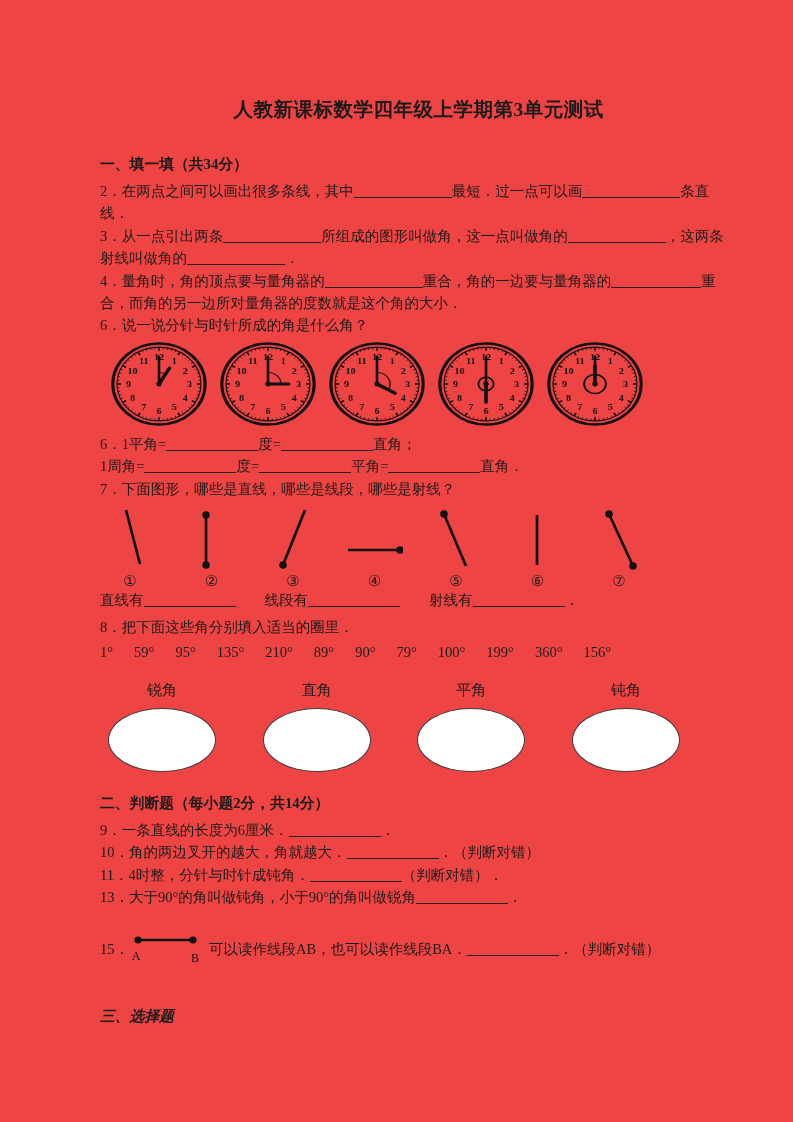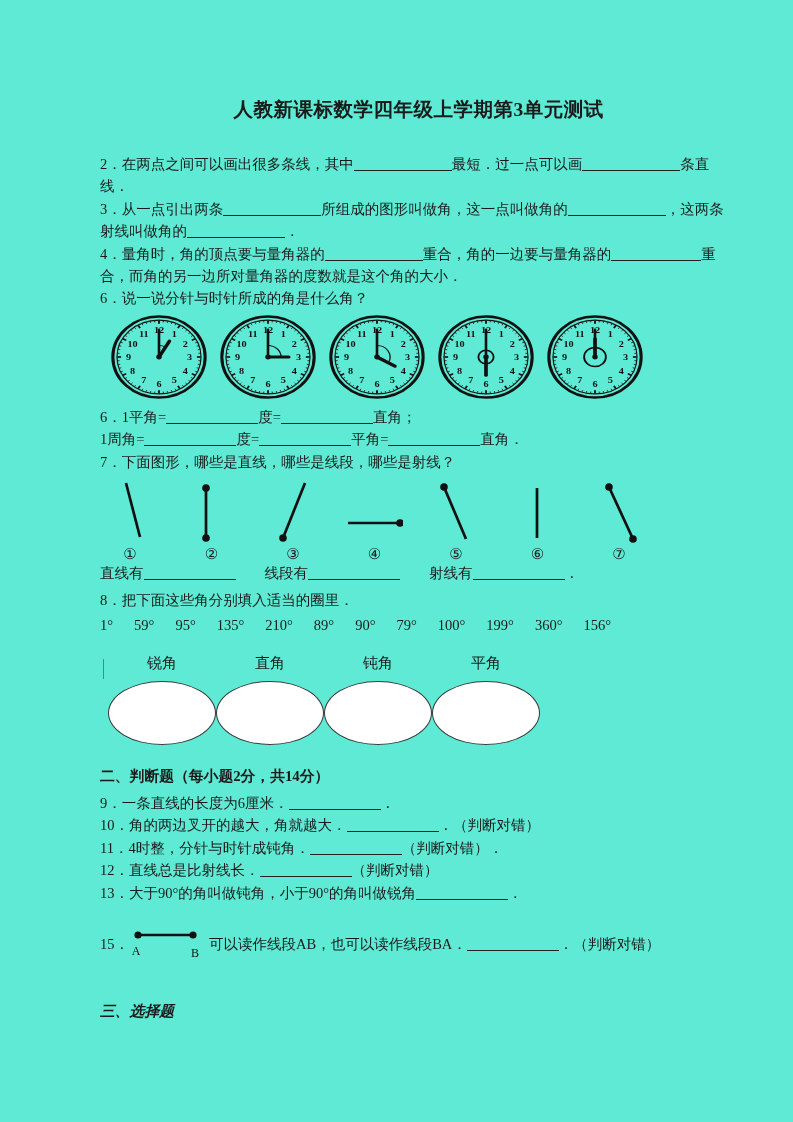--- a/index.html
+++ b/index.html
@@ -1,21 +1,21 @@
 <!DOCTYPE html>
 <html><head>
 <meta charset="utf-8">
 <style>
   html,body{margin:0;padding:0;background:#ffffff;}
   .page{
     position:relative;
     width:793px;height:1122px;
     box-sizing:border-box;
     padding:96px 56px 0 100px;
-    background:#5eead4;
+    background:#ef4444;
     font-family:"Liberation Serif","DejaVu Serif",serif;
     color:#1a1a1a;
     font-size:14.5px;
     overflow:hidden;
   }
   .title{
     text-align:center;
     font-size:19.5px;
     font-weight:bold;
     margin:0 0 30px 0;
@@ -53,21 +53,21 @@
     margin-top:3px;
   }
   .angles-row{
     display:flex;
     gap:21px;
     margin:5px 0 0 0;
     font-size:14.5px;
   }
   .cats-row{
     display:flex;
-    justify-content:flex-start;
+    justify-content:space-between;
     width:572px;
     margin:20px 0 0 8px;
   }
   .cat-box{display:flex;flex-direction:column;align-items:center;}
   .cat-label{font-size:15px;margin-bottom:8px;}
   .cat-ellipse{
     width:106px;height:62px;
     border:1.3px solid #3a3a3a;
     border-radius:50%;
     background:#fff;
@@ -83,20 +83,21 @@
   }
   svg text{font-family:"Liberation Serif","DejaVu Serif",serif;}
 </style>
 </head>
 <body>
 
 <div class="page">
 
   <h1 class="title">人教新课标数学四年级上学期第3单元测试</h1>
 
+  <div class="sec-heading">一、填一填（共34分）</div>
 
   <p class="q"><span>2．在两点之间可以画出很多条线，其中</span><span class="blank" style="width: 98px;"></span><span>最短．过一点可以画</span><span class="blank" style="width: 98px;"></span><span>条直线．</span></p>
   <p class="q"><span>3．从一点引出两条</span><span class="blank" style="width: 98px;"></span><span>所组成的图形叫做角，这一点叫做角的</span><span class="blank" style="width: 98px;"></span><span>，这两条射线叫做角的</span><span class="blank" style="width: 98px;"></span><span>．</span></p>
   <p class="q"><span>4．量角时，角的顶点要与量角器的</span><span class="blank" style="width: 98px;"></span><span>重合，角的一边要与量角器的</span><span class="blank" style="width: 90px;"></span><span>重合，而角的另一边所对量角器的度数就是这个角的大小．</span></p>
   <p class="q"><span>6．说一说分针与时针所成的角是什么角？</span></p>
 
   <div class="clocks-row" id="clocks">
       <div title="1:00"><svg viewBox="0 0 90 90" width="98" height="86" preserveAspectRatio="none">
           <circle cx="45" cy="45" r="42.4" fill="none" stroke="#111" stroke-width="2.8"></circle>
           <circle cx="45" cy="45" r="38.6" fill="none" stroke="#111" stroke-width="1.1"></circle>
@@ -578,35 +579,34 @@
   <div class="cats-row" id="cats">
       <div class="cat-box">
         <div class="cat-label">锐角</div>
         <div class="cat-ellipse"></div>
       </div>
       <div class="cat-box">
         <div class="cat-label">直角</div>
         <div class="cat-ellipse"></div>
       </div>
       <div class="cat-box">
+        <div class="cat-label">平角</div>
+        <div class="cat-ellipse"></div>
+      </div>
+      <div class="cat-box">
         <div class="cat-label">钝角</div>
-        <div class="cat-ellipse"></div>
-      </div>
-      <div class="cat-box">
-        <div class="cat-label">平角</div>
         <div class="cat-ellipse"></div>
       </div>
     </div>
 
   <div class="sec-heading gap-s2">二、判断题（每小题2分，共14分）</div>
 
   <p class="q"><span>9．一条直线的长度为6厘米．</span><span class="blank" style="width: 92px;"></span><span>．</span></p>
   <p class="q"><span>10．角的两边叉开的越大，角就越大．</span><span class="blank" style="width: 92px;"></span><span>．（判断对错）</span></p>
   <p class="q"><span>11．4时整，分针与时针成钝角．</span><span class="blank" style="width: 92px;"></span><span>（判断对错）．</span></p>
-  <p class="q"><span>12．直线总是比射线长．</span><span class="blank" style="width: 92px;"></span><span>（判断对错）</span></p>
   <p class="q"><span>13．大于90°的角叫做钝角，小于90°的角叫做锐角</span><span class="blank" style="width: 92px;"></span><span>．</span></p>
   <p class="q q15"><span>15．</span><svg viewBox="0 0 80 30" width="80" height="30" style="vertical-align:-9px">
         <line x1="9" y1="7" x2="64" y2="7" stroke="#111" stroke-width="2.6"></line>
         <circle cx="9" cy="7" r="3.6" fill="#111"></circle>
         <circle cx="64" cy="7" r="3.6" fill="#111"></circle>
         <text x="7" y="27" font-size="12" text-anchor="middle" fill="#111">A</text>
         <text x="66" y="29" font-size="12" text-anchor="middle" fill="#111">B</text>
       </svg><span>可以读作线段AB，也可以读作线段BA．</span><span class="blank" style="width: 92px;"></span><span>．（判断对错）</span></p>
 
   <div class="sec-heading gap-s3">三、选择题</div>

